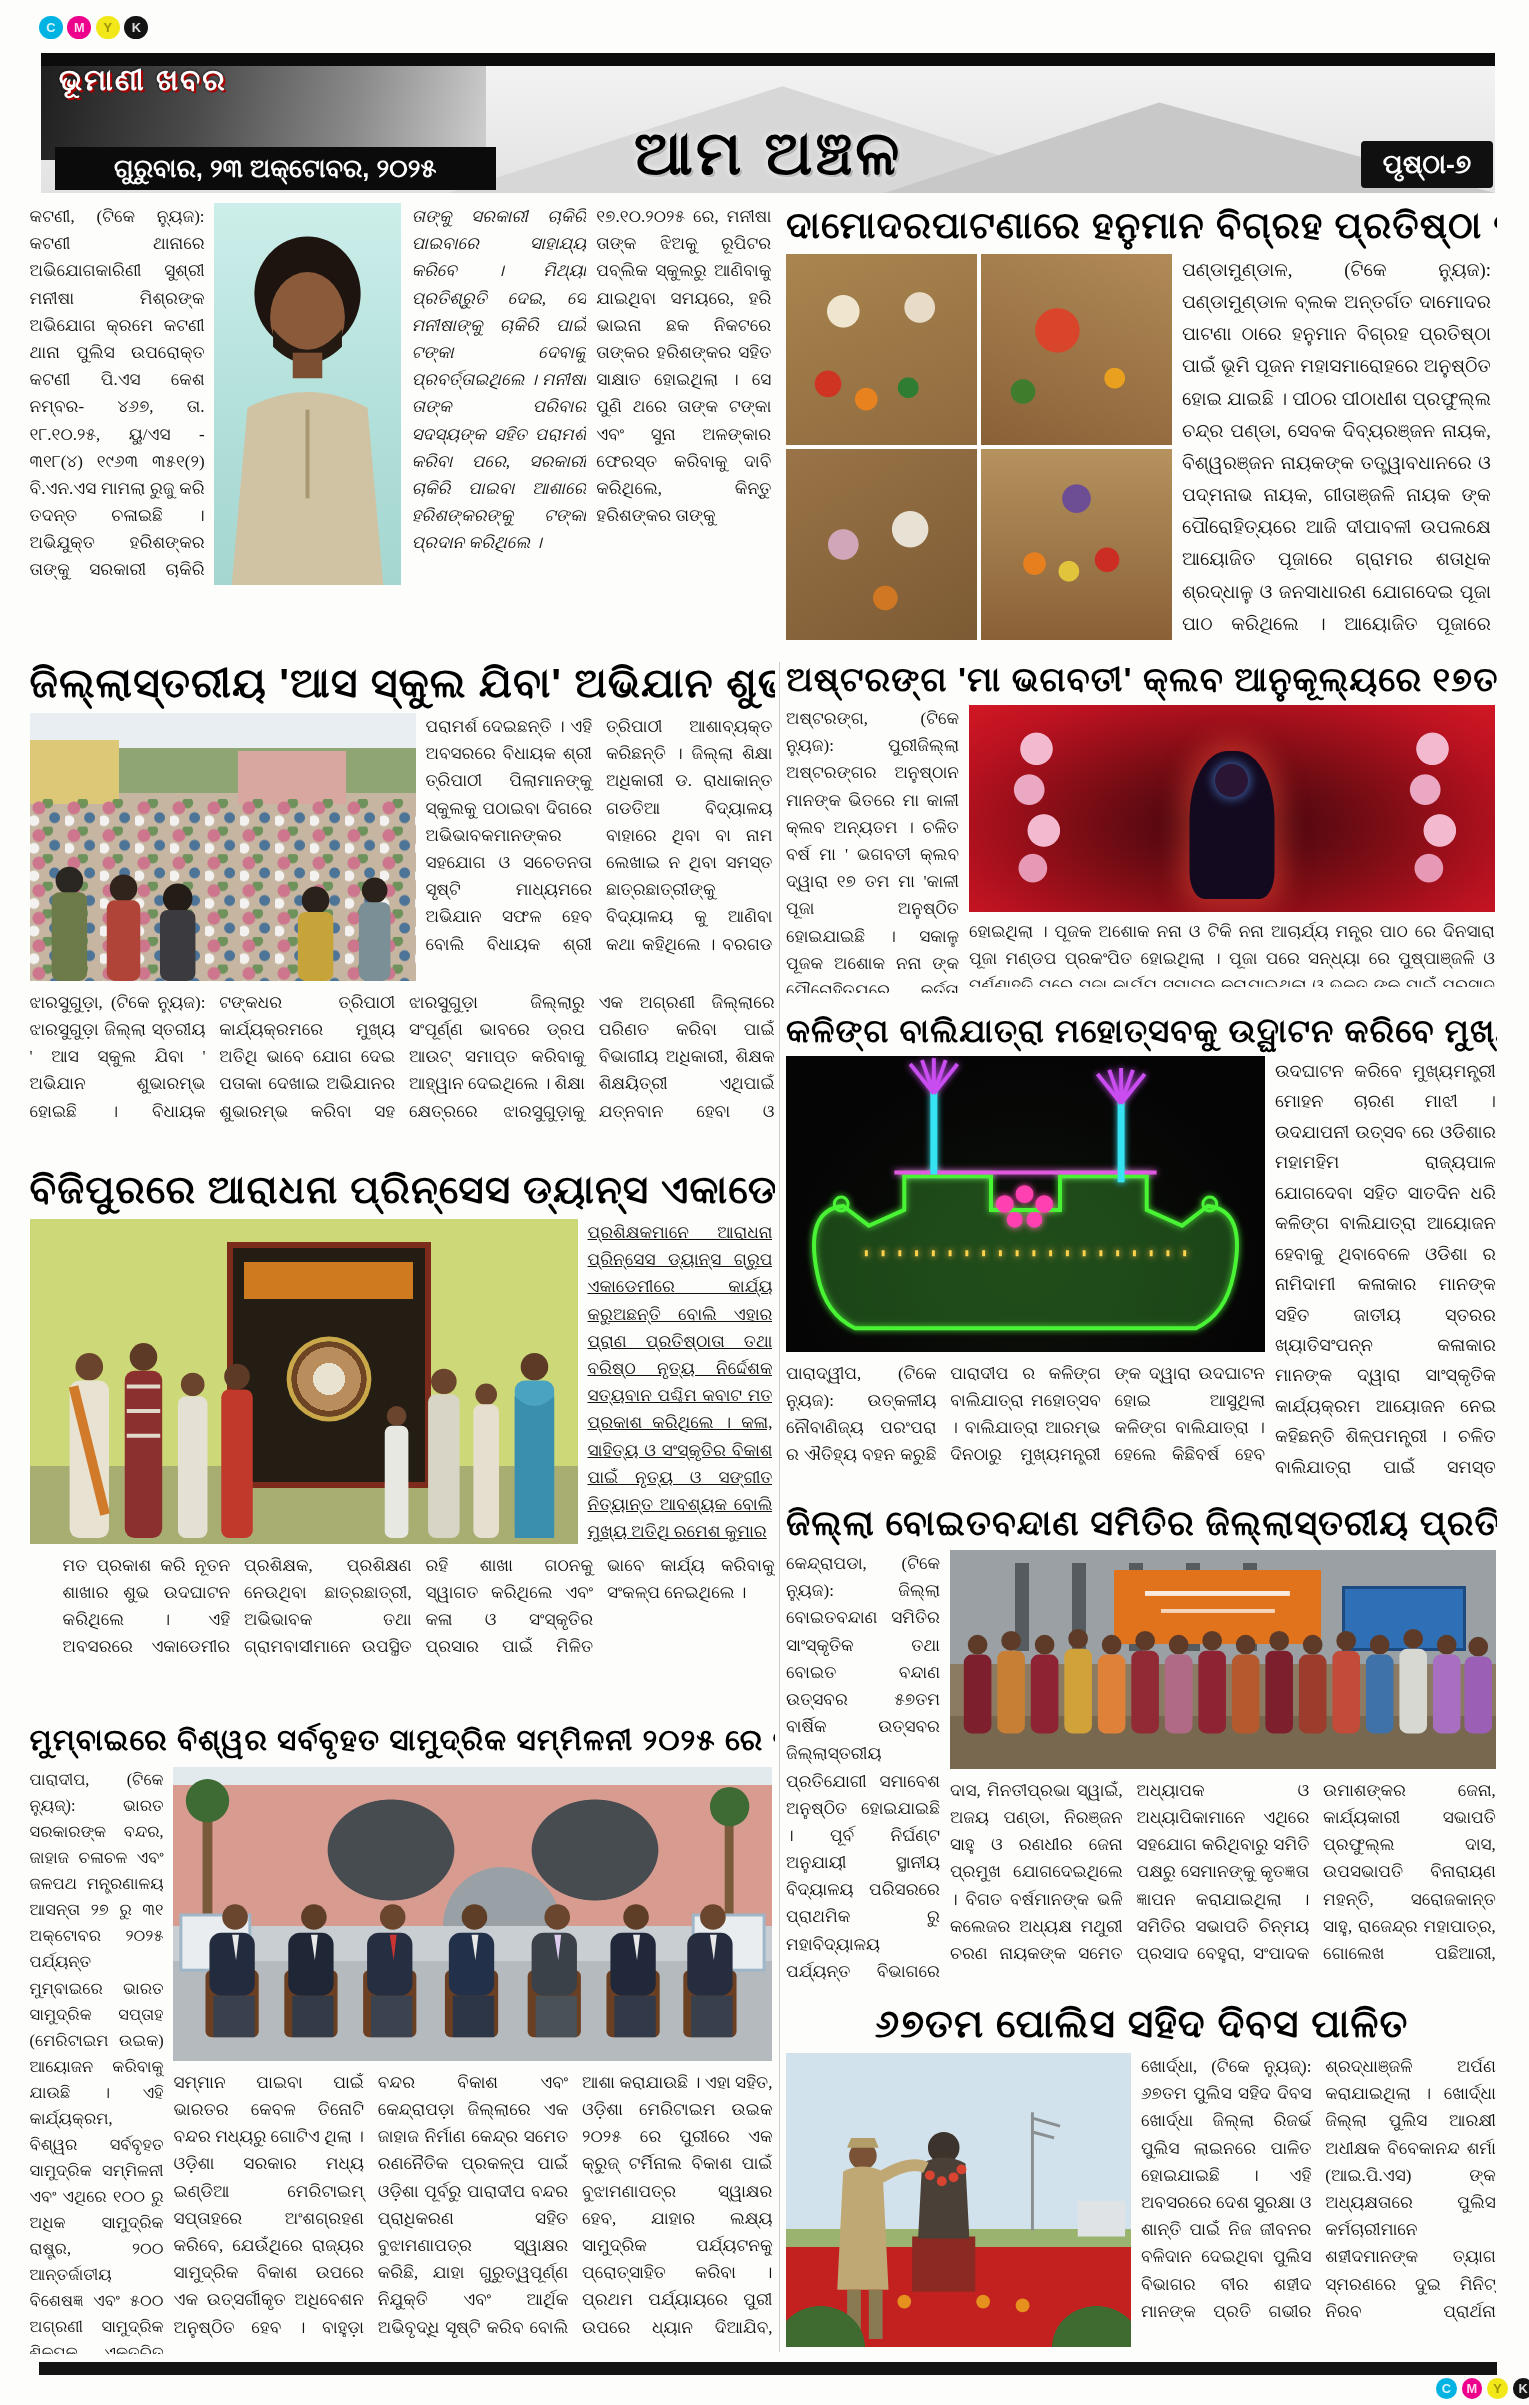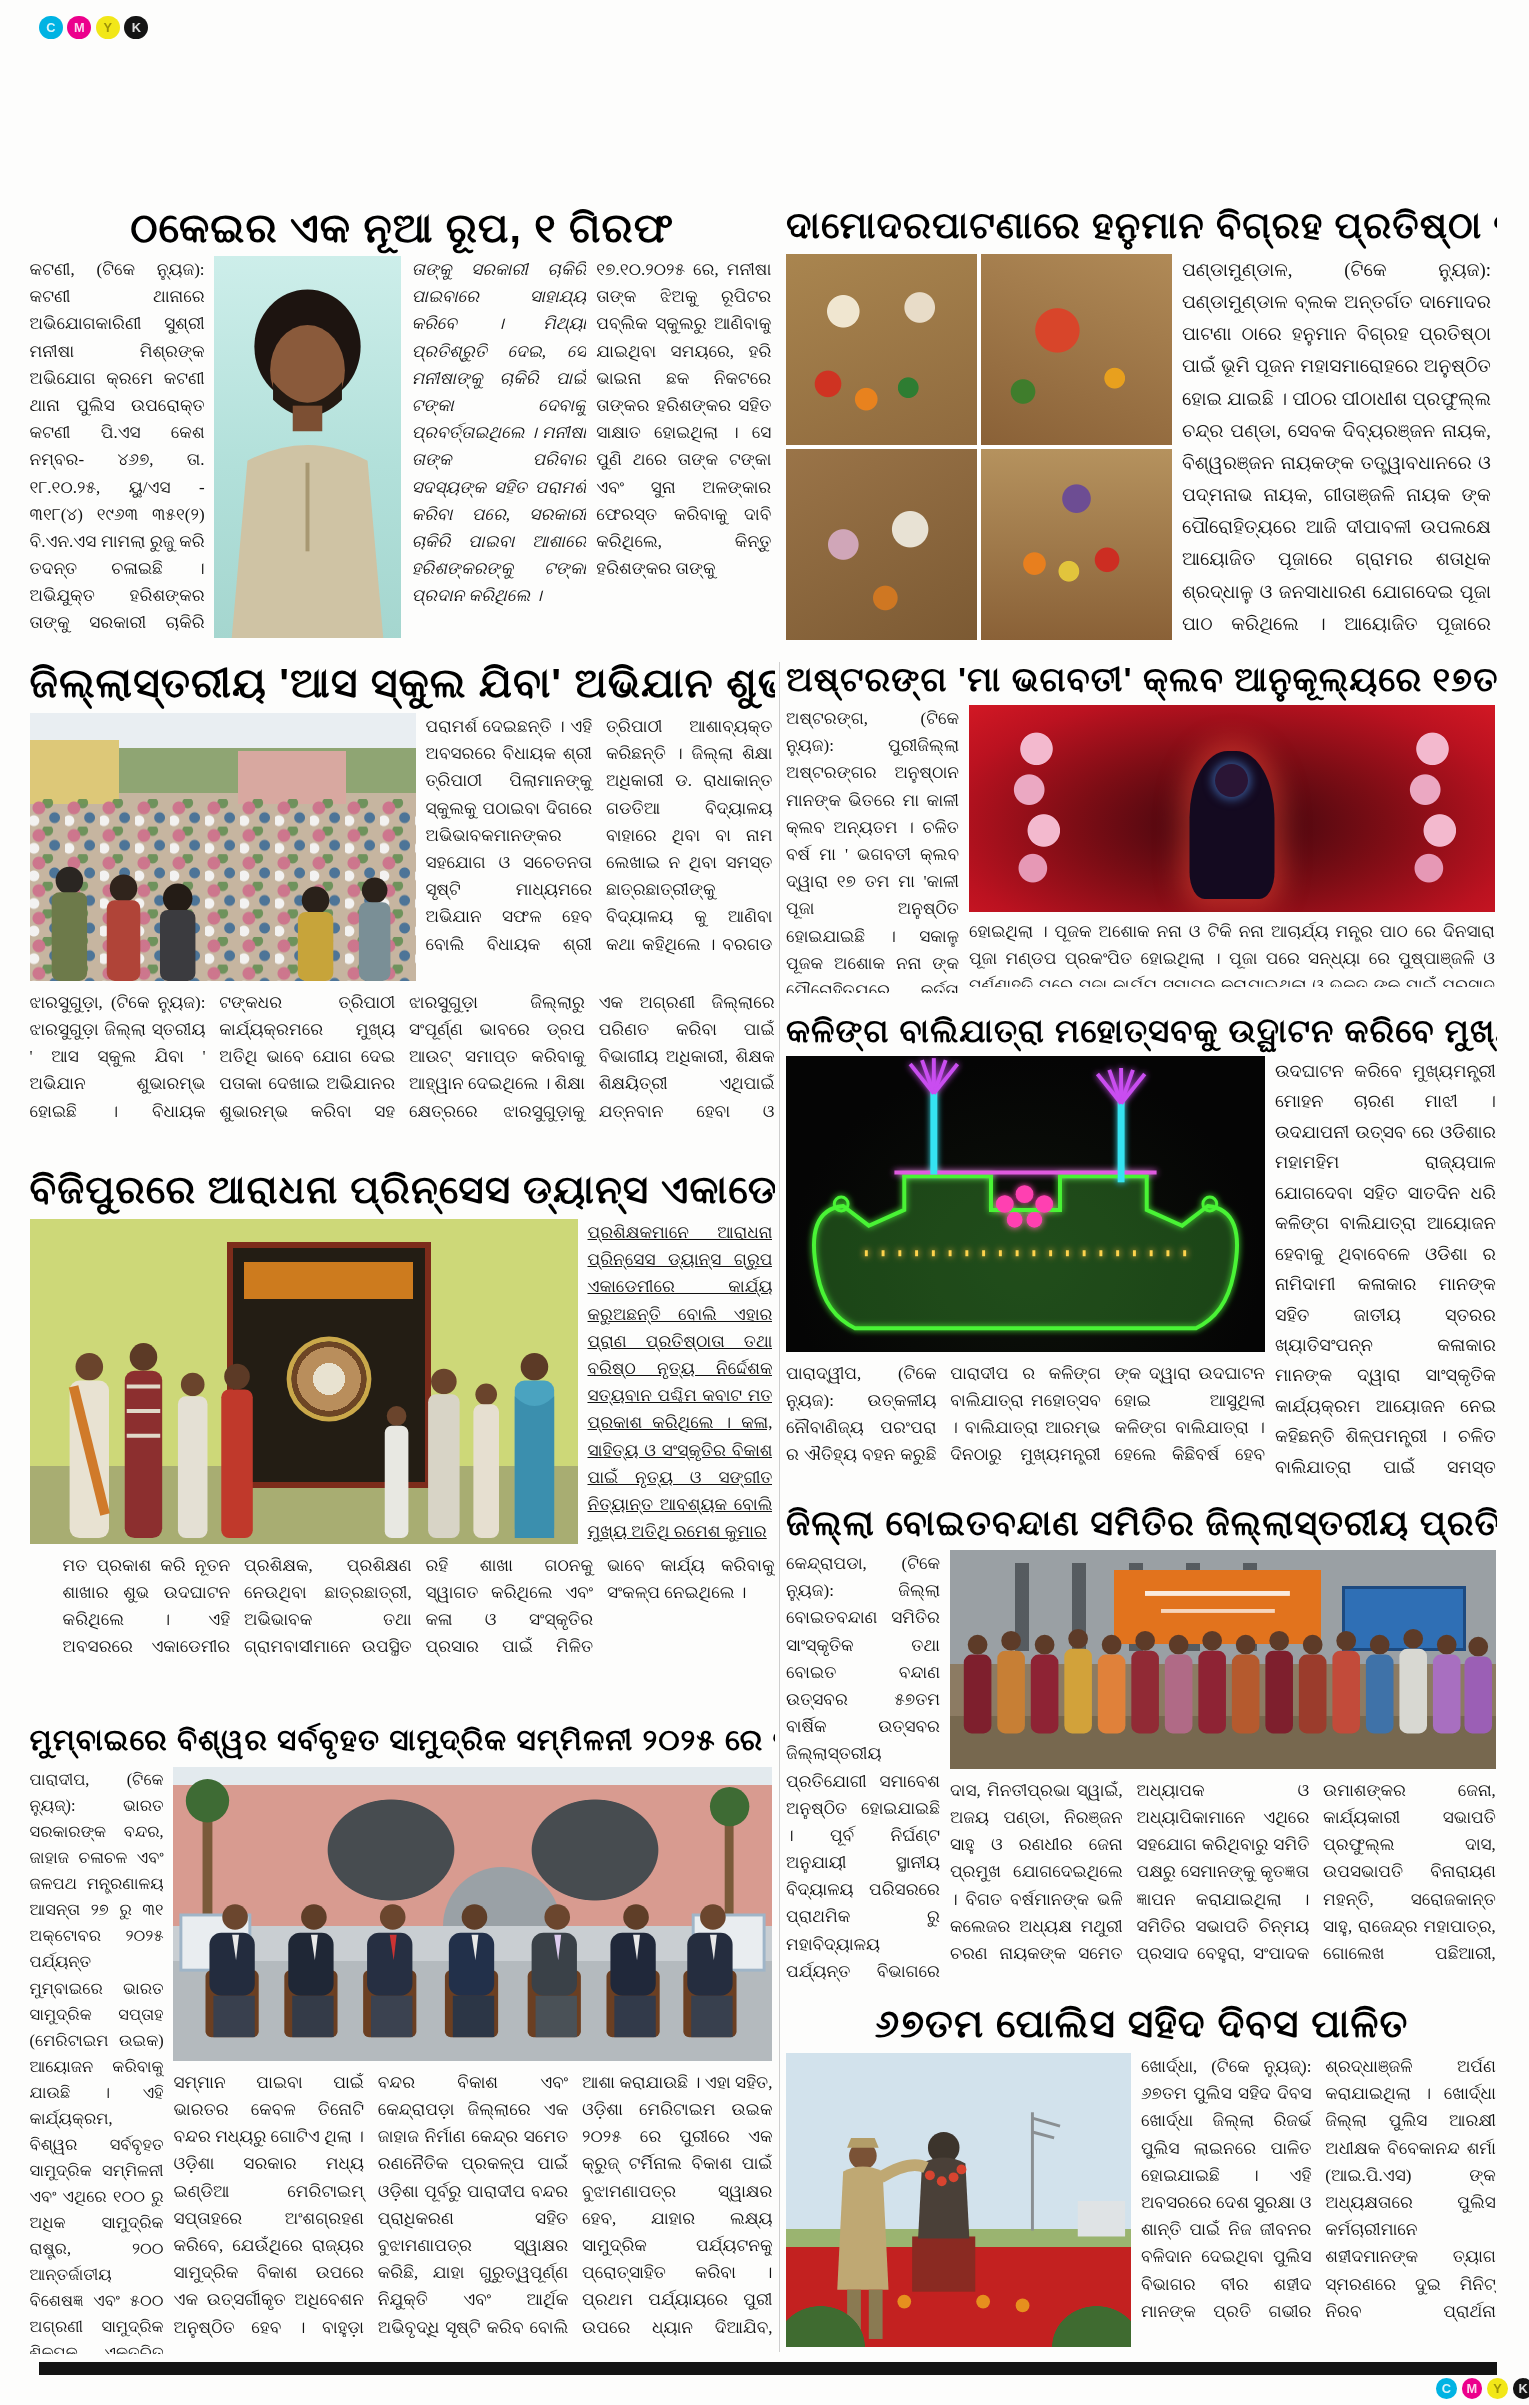--- a/index.html
+++ b/index.html
@@ -100,25 +100,34 @@
 
 <div id="page">
 
   <div class="cmyk" style="left:39px;top:15.8px;">
     <div class="dot c">C</div>
     <div class="dot m">M</div>
     <div class="dot y">Y</div>
     <div class="dot k">K</div>
   </div>
 
+  <header id="masthead">
+    <div class="peak p1"></div>
+    <div class="peak p2"></div>
+    <div class="topbar"></div>
+    <div id="mh-left"></div>
+    <div id="mh-logo">ଭୂମାଣୀ ଖବର</div>
+    <div id="mh-date">ଗୁରୁବାର, ୨୩ ଅକ୍ଟୋବର, ୨୦୨୫</div>
+    <div id="mh-title">ଆମ ଅଞ୍ଚଳ</div>
+    <div id="mh-page">ପୃଷ୍ଠା-୭</div>
+  </header>
 
   <div class="vrule"></div>
 
   <section class="art a1">
-    <h2 class="hl">ଠକେଇର ଏକ ନୂଆ ରୂପ, ୧ ଗିରଫ</h2>
     <div class="row" style="height:382px;">
       <div class="bt" style="width:175px;">କଟଣୀ, (ଟିକେ ନ୍ୟୁଜ): କଟଣୀ ଥାନାରେ ଅଭିଯୋଗକାରିଣୀ ସୁଶ୍ରୀ ମନୀଷା ମିଶ୍ରଙ୍କ ଅଭିଯୋଗ କ୍ରମେ କଟଣୀ ଥାନା ପୁଲିସ ଉପରୋକ୍ତ କଟଣୀ ପି.ଏସ କେଶ ନମ୍ବର- ୪୬୭, ତା. ୧୮.୧୦.୨୫, ୟୁ/ଏସ - ୩୧୮(୪) ୧୯୬୩ ୩୫୧(୨) ବି.ଏନ.ଏସ ମାମଲା ରୁଜୁ କରି ତଦନ୍ତ ଚଳାଇଛି । ଅଭିଯୁକ୍ତ ହରିଶଙ୍କର ତାଙ୍କୁ ସରକାରୀ ଚାକିରି ଦେବା ପ୍ରଲୋଭନ ଦେଖାଇ ଟଙ୍କା ଓ ସୁନା ଅଳଙ୍କାର ନେଇଥିବା ଅଭିଯୋଗ ହୋଇଛି ।</div>
       <div class="ph ph-portrait">
         <svg width="187" height="382" viewBox="0 0 190 388">
           <ellipse cx="95" cy="92" rx="54" ry="58" fill="#1d1410"></ellipse>
           <ellipse cx="95" cy="116" rx="38" ry="46" fill="#8a5a3b"></ellipse>
           <path d="M60 128 Q95 170 130 128 L130 146 Q95 180 60 146 Z" fill="#241a12"></path>
           <rect x="80" y="152" width="30" height="26" fill="#7c4f33"></rect>
           <path d="M18 388 L34 208 Q95 176 156 208 L172 388 Z" fill="#cfc3a4"></path>
           <path d="M93 210 L97 210 L97 300 L93 300 Z" fill="#a89872"></path>

